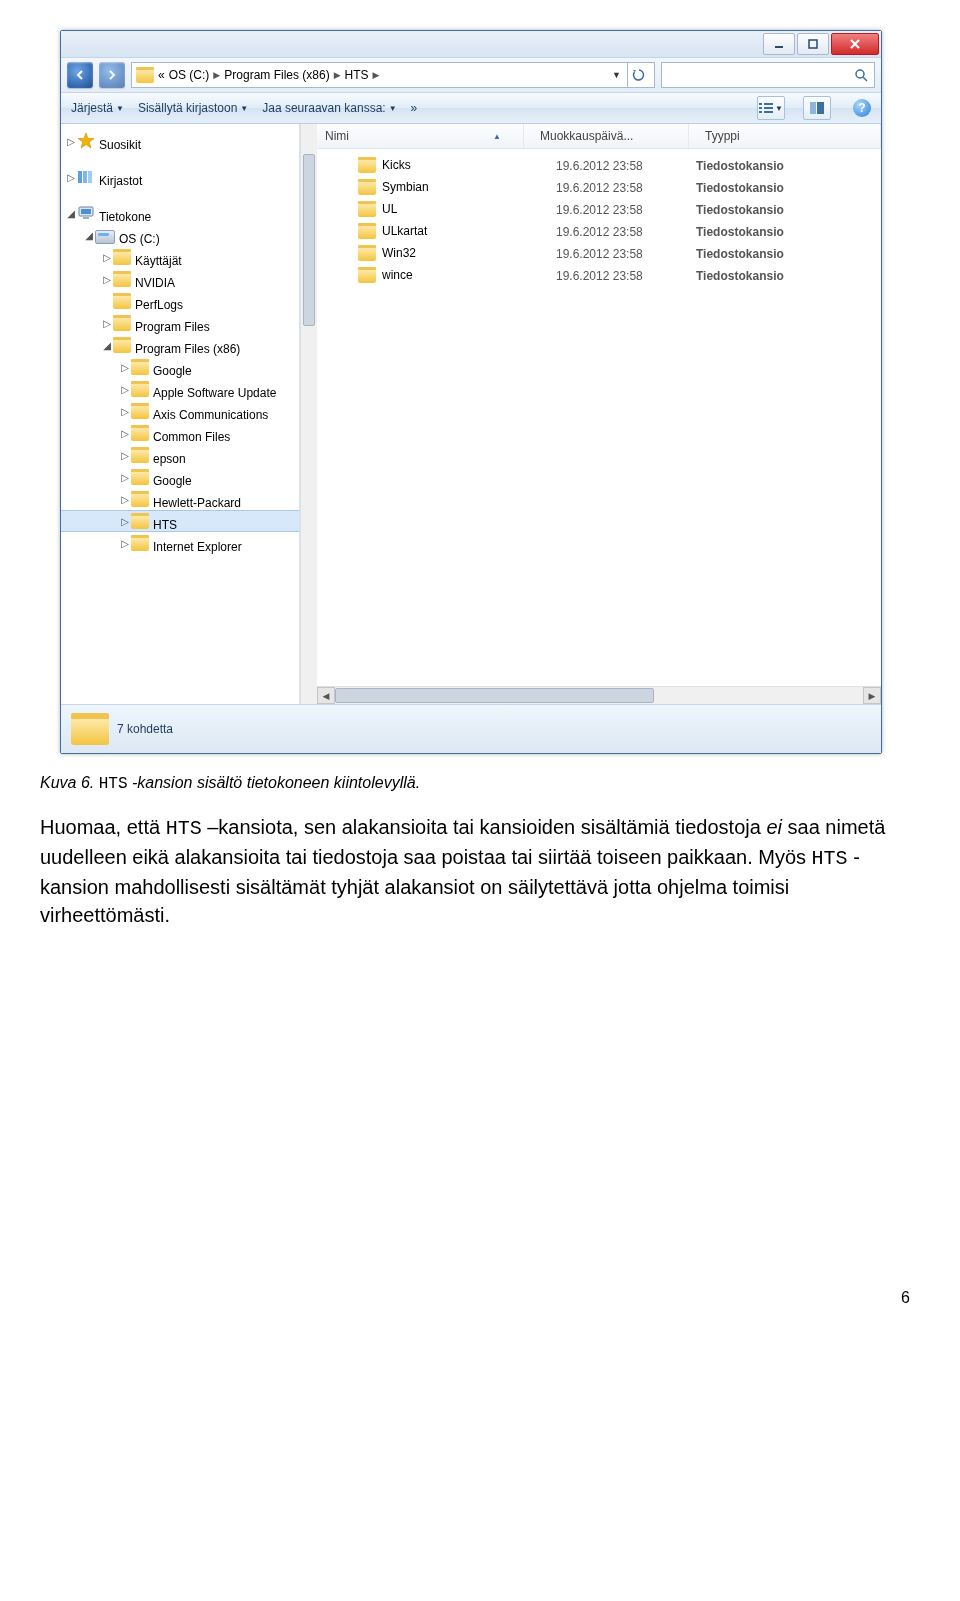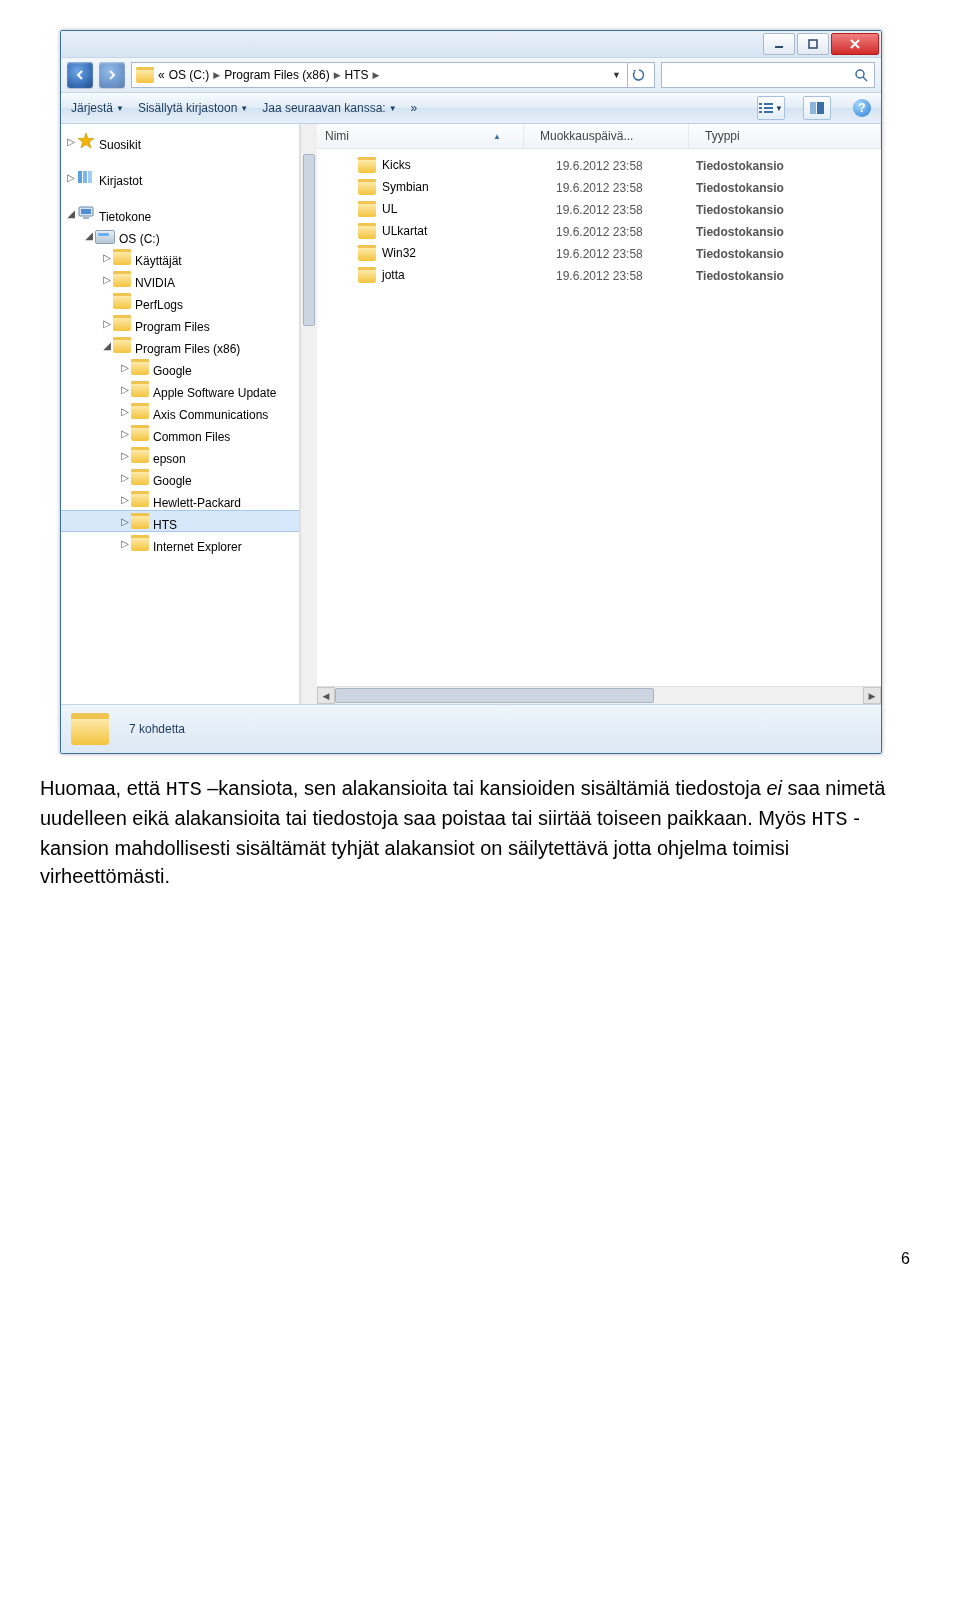--- a/index.html
+++ b/index.html
@@ -256,21 +256,21 @@
   }
   .hscroll .harrow{width:16px;height:15px;background:#e6e6e6;border:1px solid #c6c6c6;display:flex;align-items:center;justify-content:center;font-size:9px;color:#555;}
   .hscroll .htrack{flex:1;height:15px;position:relative;}
   .hscroll .hthumb{position:absolute;left:0;top:0;bottom:0;width:60%;background:#cdd6e0;border:1px solid #a6b5c6;border-radius:2px;}
 
   
   .statusbar {
     height:48px;
     background:linear-gradient(to bottom,#eef5fc,#dce8f4);
     border-top:1px solid #c5d6e8;
-    display:flex;align-items:center;gap:20px;padding:0 10px;
+    display:flex;align-items:center;gap:8px;padding:0 10px;
     color:#1b3a5d;
   }
   .statusbar .big-folder{
     width:38px;height:32px;
     background: linear-gradient(to bottom,#fde9a9,#f4c43f);
     border-radius:2px 2px 3px 3px;
     border-top:6px solid #f0c451;
     box-sizing:border-box;
   }
   .tree-wrap{display:flex;height:100%;}
@@ -535,21 +535,21 @@
               <div class="c-name">
                 <span class="ico ico-folder"></span>
                 <span>Win32</span>
               </div>
               <div class="c-date">19.6.2012 23:58</div>
               <div class="c-type">Tiedostokansio</div>
             </div>
             <div class="row">
               <div class="c-name">
                 <span class="ico ico-folder"></span>
-                <span>jotta</span>
+                <span>wince</span>
               </div>
               <div class="c-date">19.6.2012 23:58</div>
               <div class="c-type">Tiedostokansio</div>
             </div>
           </div>
         <div style="flex:1"></div>
         <div class="hscroll">
           <div class="harrow">◀</div>
           <div class="htrack">
               <div class="hthumb"></div>
@@ -559,20 +559,23 @@
       </div>
     </div>
 
     <div class="statusbar">
       <div class="big-folder"></div>
       <span>7 kohdetta</span>
     </div>
 
   </div>
 
+  <div class="caption">
+    <span>Kuva 6. </span><span class="mono" style="font-style:normal">HTS</span><span> -kansion sisältö tietokoneen kiintolevyllä.</span>
+  </div>
 
   <div class="note-text">
     <span>Huomaa, että </span><span class="mono">HTS</span><span> –kansiota, sen alakansioita tai kansioiden sisältämiä tiedostoja </span><span class="ei">ei</span><span> saa nimetä uudelleen eikä alakansioita tai tiedostoja saa poistaa tai siirtää toiseen paikkaan. Myös </span><span class="mono">HTS</span><span> -kansion mahdollisesti sisältämät tyhjät alakansiot on säilytettävä jotta ohjelma toimisi virheettömästi.</span>
   </div>
 
   <div class="pagenum">6</div>
 
 </div>
 
 </body></html>

